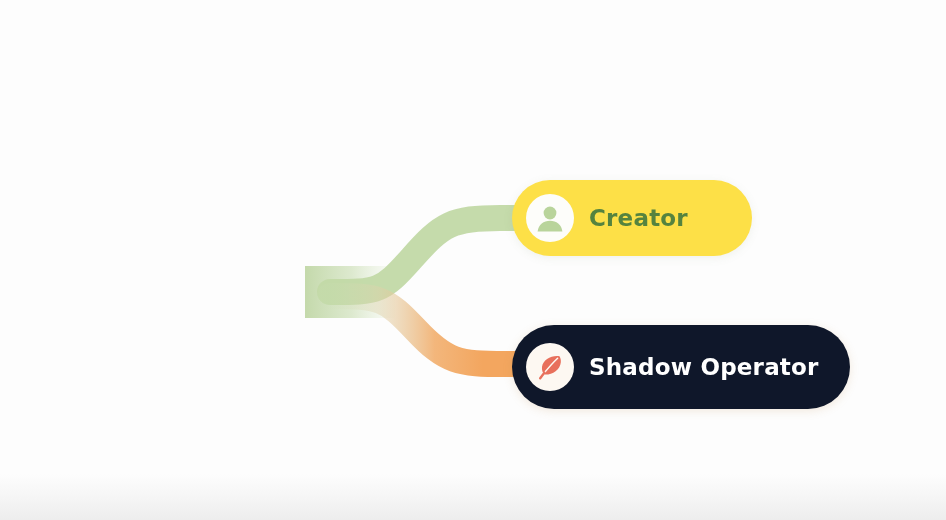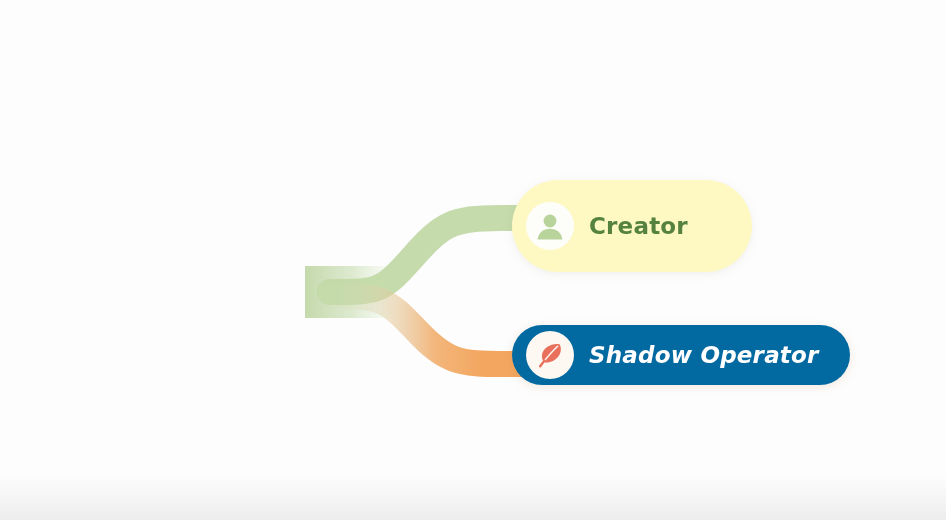--- a/index.html
+++ b/index.html
@@ -85,35 +85,34 @@
     font-size: 23px;
     font-weight: bold;
     letter-spacing: 0.2px;
     white-space: nowrap;
   }
 
   #creator-node {
     left: 512px;
     top: 180px;
     width: 240px;
-    height: 92px;
-    background: #fef9c3;
+    height: 76px;
+    background: #fde047;
     box-shadow: 0 2px 10px rgba(120,140,100,0.10);
   }
   #creator-node .label { color: #55833f; }
   #creator-node .badge { background: #fdfdfa; }
 
   #shadow-node {
     left: 512px;
     top: 325px;
     width: 338px;
-    height: 60px;
-    background: #0369a1;
+    height: 84px;
+    background: #0f172a;
     box-shadow: 0 2px 10px rgba(190,140,80,0.18);
-    font-style: italic;
   }
   #shadow-node .label { color: #ffffff; }
   #shadow-node .badge { background: #fdf8f2; }
 </style>
 </head>
 <body>
 
 <div id="stage">
 
   <svg id="connectors" viewBox="0 0 946 520" xmlns="http://www.w3.org/2000/svg">

